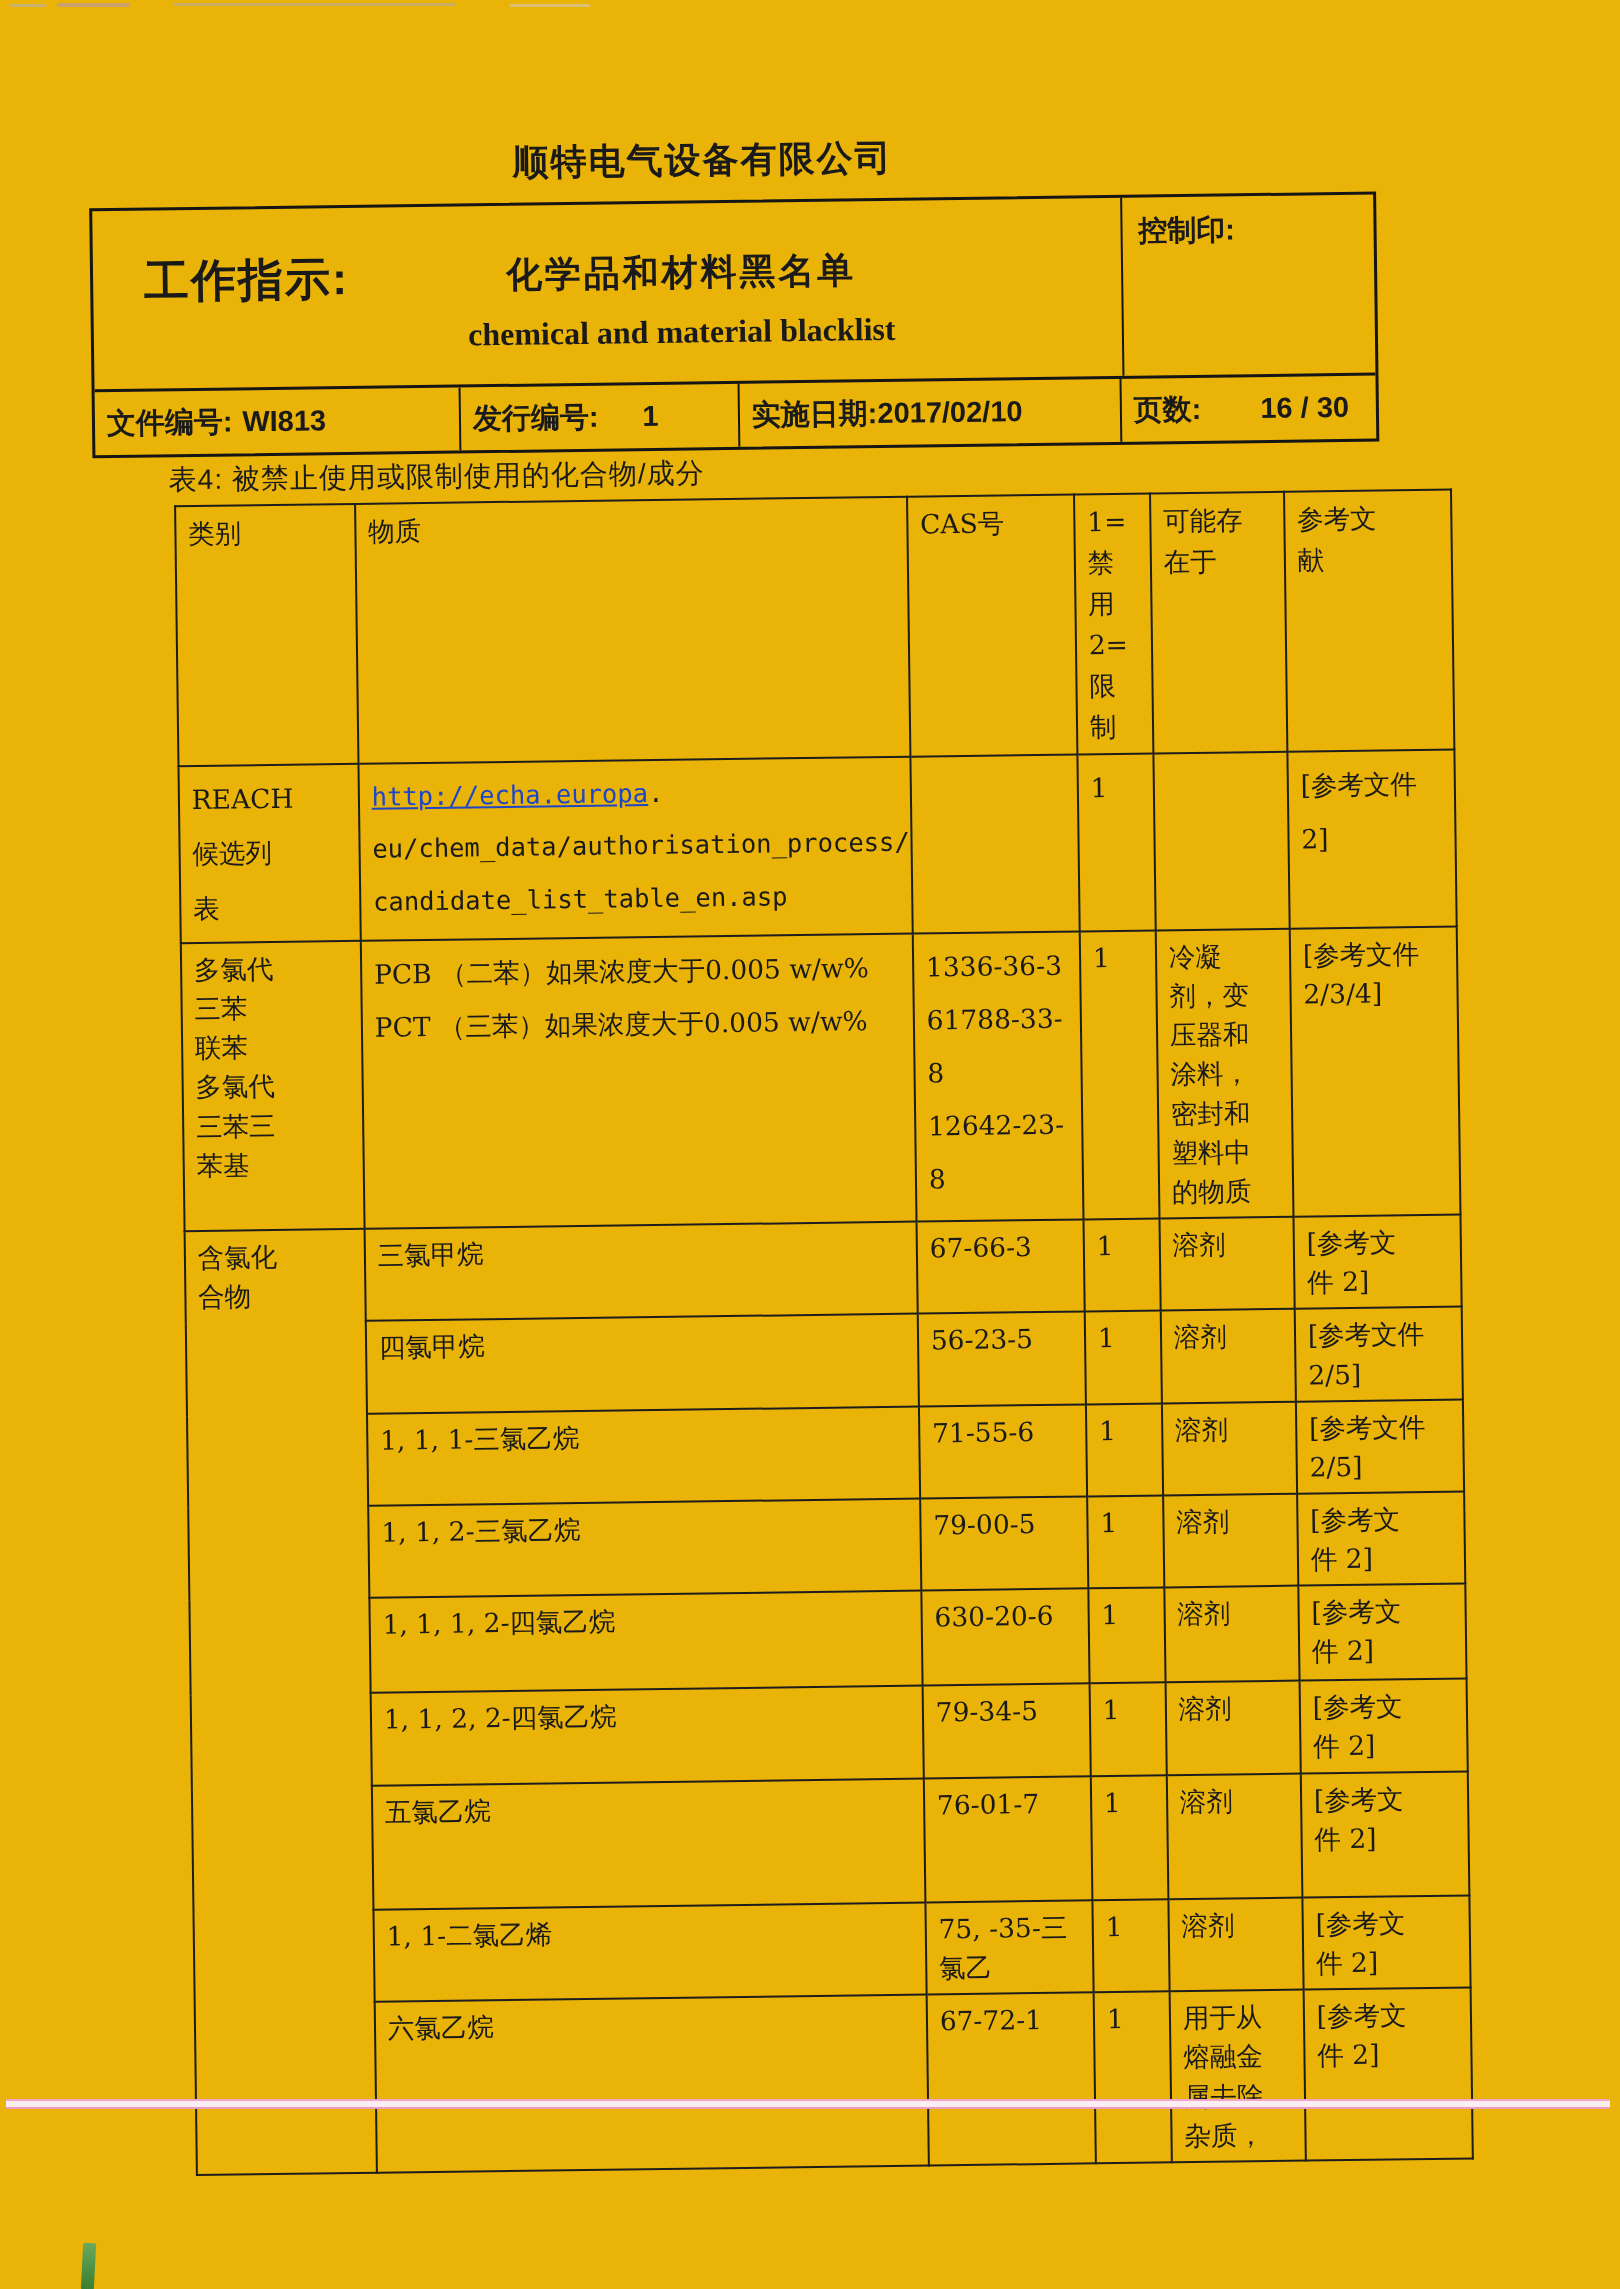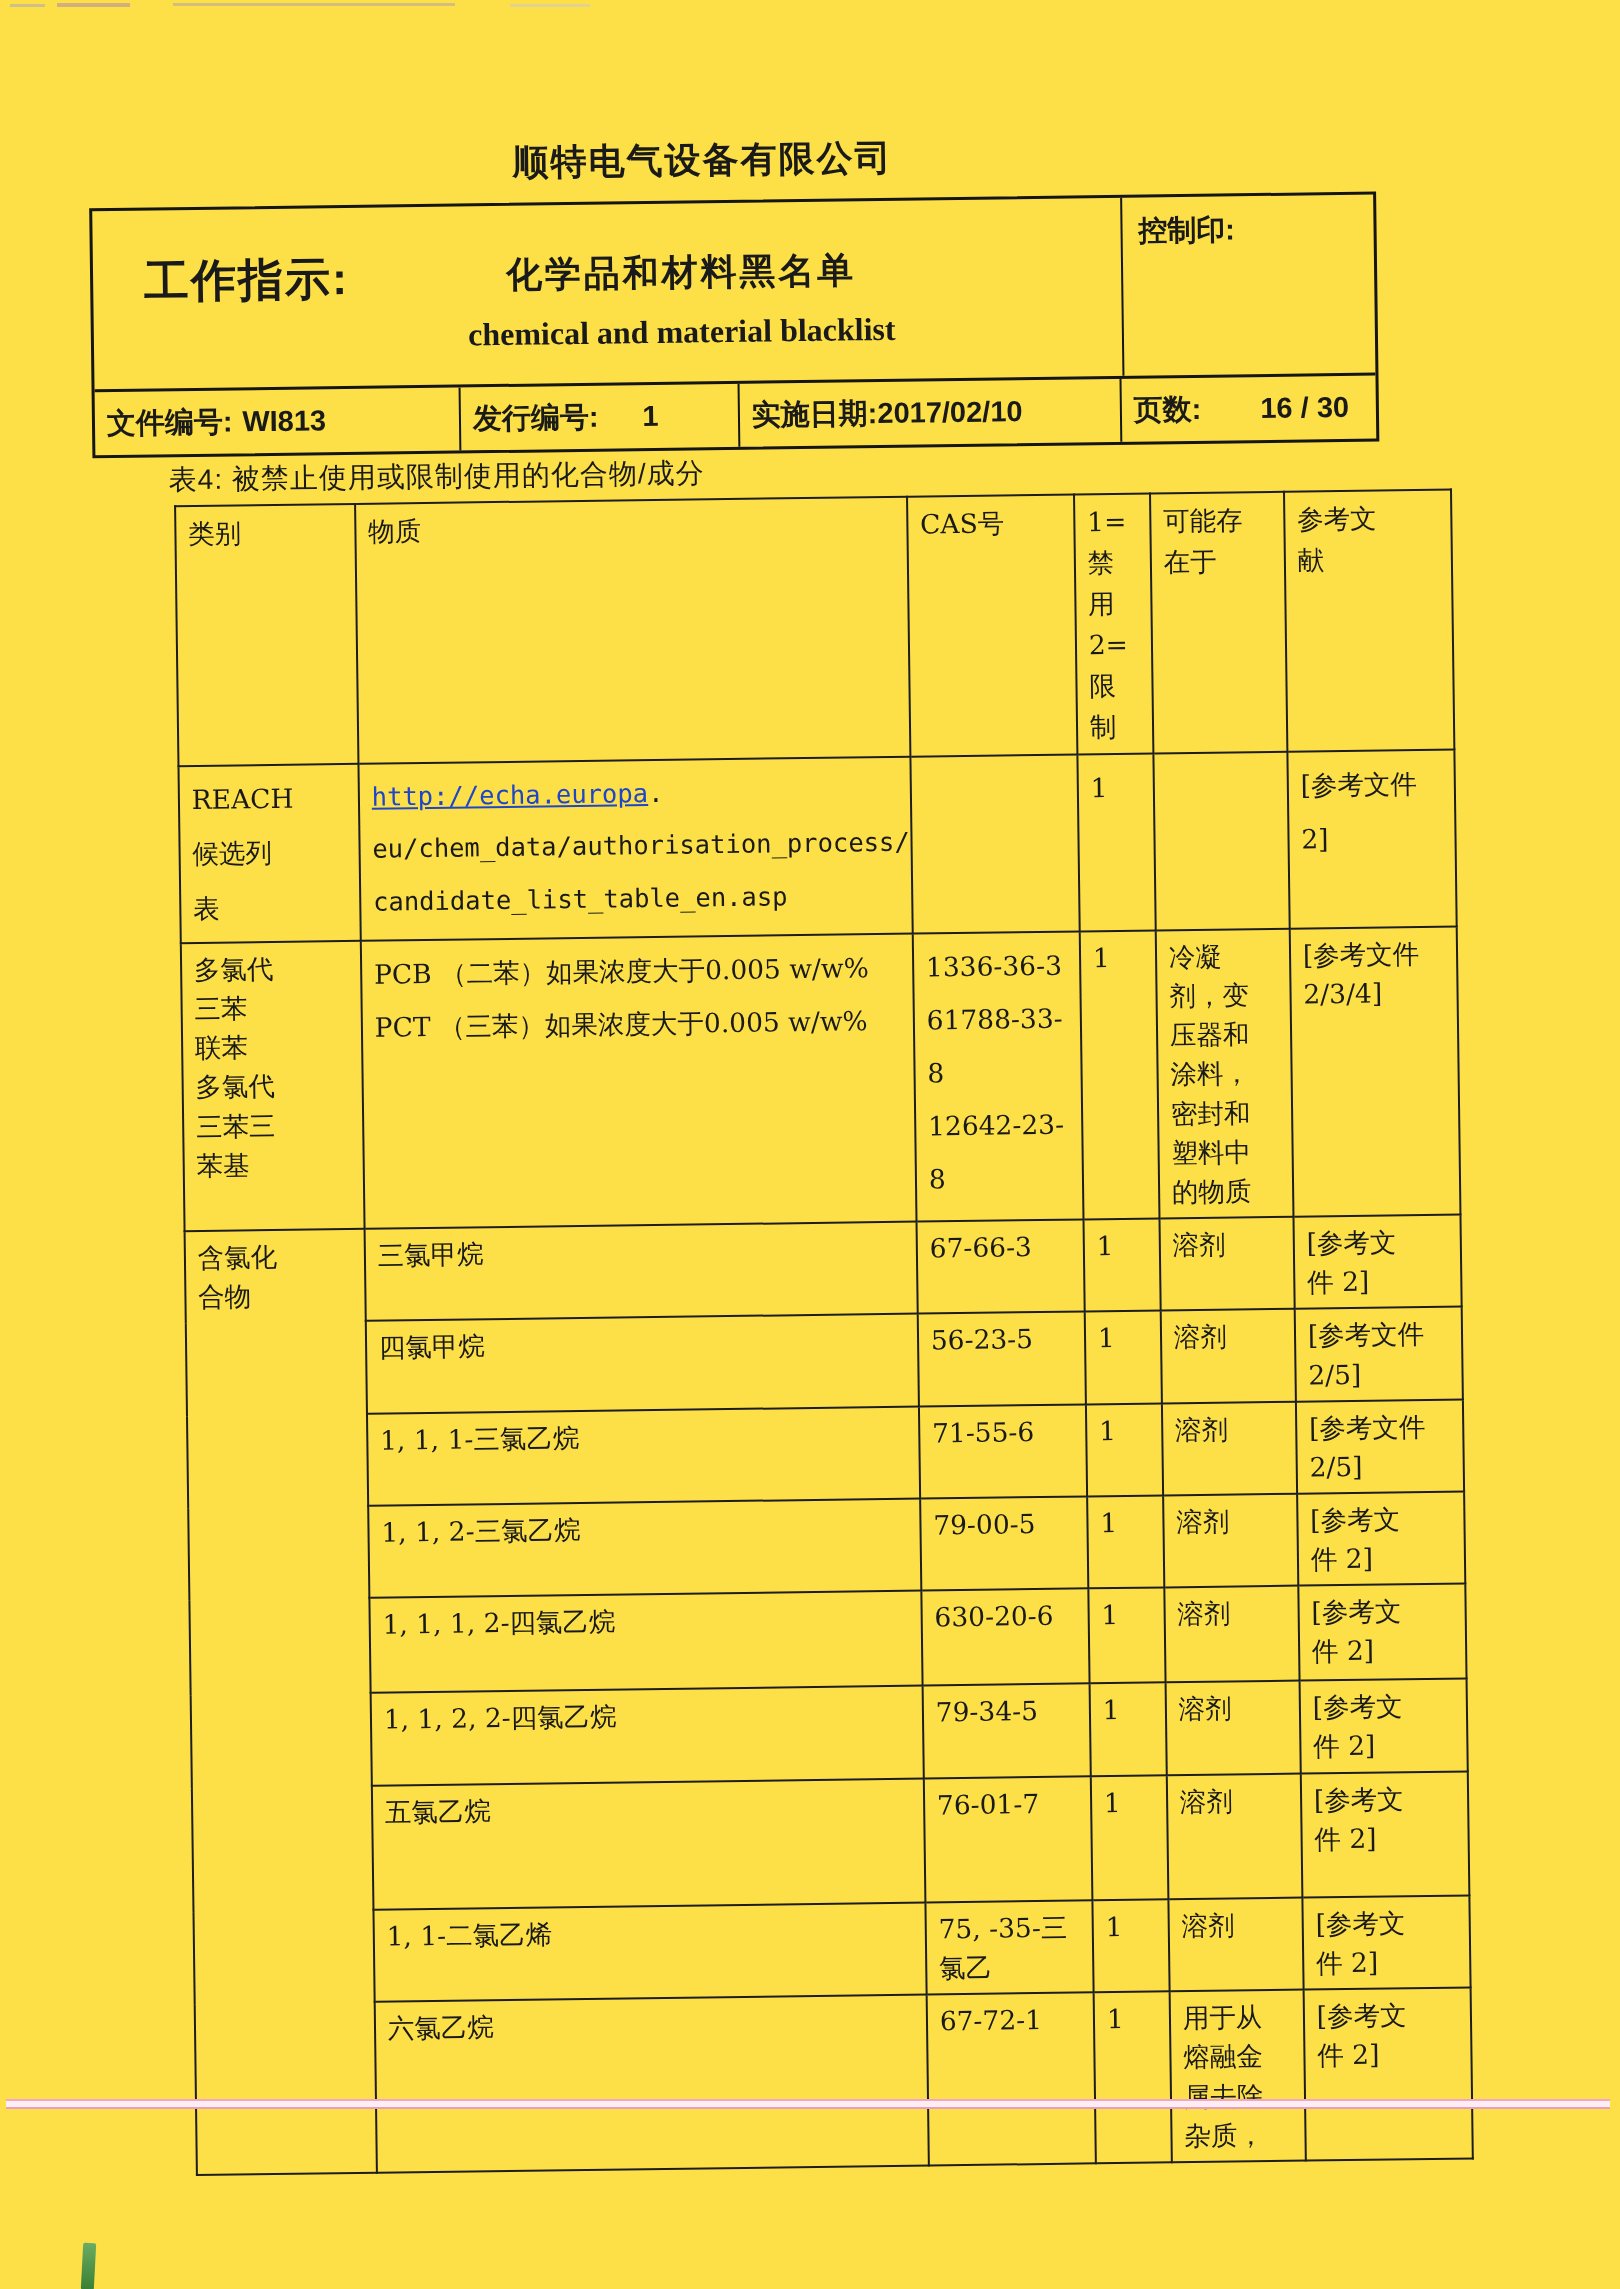--- a/index.html
+++ b/index.html
@@ -1,21 +1,21 @@
 <!DOCTYPE html>
 <html><head>
 <meta charset="utf-8">
 <style>
   html,body{margin:0;padding:0;}
   body{background:#e8e6e0;}
   .page{
     position:relative;
     width:1620px;height:2290px;
     margin:0 auto;
-    background:#fde047;
+    background:#eab308;
     overflow:hidden;
     font-family:"Liberation Sans",sans-serif;
     color:#1a1a1a;
   }
   .tilt{
     position:absolute;inset:0;
     transform:rotate(-0.75deg);
     transform-origin:50% 55%;
   }
   

